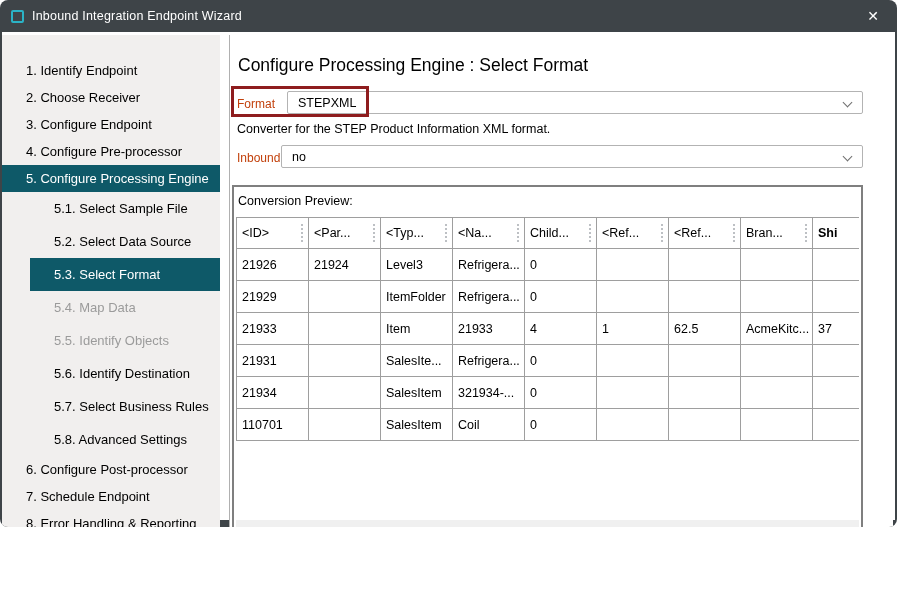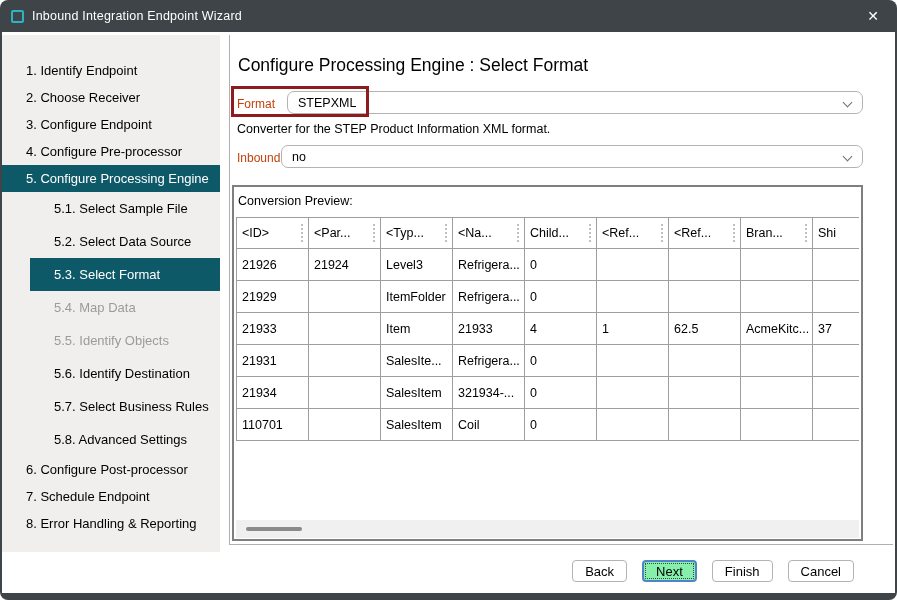--- a/index.html
+++ b/index.html
@@ -2,21 +2,21 @@
 <html style="--titlebar-bg: #3e4448; --accent-teal: #0e5968; --icon-teal: #2bb3c6; --annotation-red: #8e1c1e; --sidebar-bg: #f1efee; --disabled-text: #9b9b9b; --grid-line: #9e9e9e; --focus-blue: #4d86c8;"><head>
 <meta charset="utf-8">
 <style>
   :root{
     --titlebar-bg:#3e4448; --accent-teal:#0e5968; --icon-teal:#2bb3c6;
     --annotation-red:#8e1c1e; --sidebar-bg:#f1efee; --disabled-text:#9b9b9b;
     --grid-line:#9e9e9e; --focus-blue:#4d86c8; --ctl-border:#b3b3b3;
   }
   *{box-sizing:border-box;margin:0;padding:0;font-family:"Liberation Sans",sans-serif}
   html,body{background:#fff;width:897px;height:600px;overflow:hidden}
-  .window{position:relative;width:897px;height:600px;background:var(--titlebar-bg);
+  .window{position:relative;width:897px;height:527px;background:var(--titlebar-bg);
     border-radius:8px;overflow:hidden}
   
   .titlebar{position:absolute;left:0;top:0;right:0;height:32px;display:flex;align-items:center}
   .app-icon{width:13px;height:13px;border:2px solid var(--icon-teal);border-radius:2px;
     margin-left:11px;flex:0 0 auto}
   .title-text{color:#fff;font-size:12.5px;margin-left:8px;letter-spacing:.2px}
   .close-btn{position:absolute;right:13px;top:6px;width:22px;height:20px;color:#fff;
     font-size:14px;display:flex;align-items:center;justify-content:center;cursor:default}
   
   .body{position:absolute;left:2px;right:2px;top:32px;bottom:7px;background:#fff}
@@ -26,21 +26,21 @@
   .sb-item{height:27px;display:flex;align-items:center;padding-left:24px;
     font-size:13px;color:#000;white-space:nowrap;cursor:default}
   .sb-item.sub{height:33px;margin-left:28px}
   .sb-item.sel{background:var(--accent-teal);color:#fff}
   .sb-item.dis{color:var(--disabled-text)}
   
   .main{position:absolute;left:227px;top:3px;width:664px;height:510px;
     border-left:1px solid #b0b0b0;border-bottom:1px solid #b0b0b0;background:#fff}
   .heading{position:absolute;left:8px;top:20px;font-size:17.5px;font-weight:normal;color:#000}
   .fld-label{position:absolute;font-size:12px;color:#c2410c}
-  .combo{position:absolute;height:23px;border:1px solid var(--ctl-border);border-radius:7px;
+  .combo{position:absolute;height:23px;border:1px solid var(--ctl-border);border-radius:2px;
     background:#fff;display:flex;align-items:center;padding:0 26px 0 10px;font-size:12.5px;
     color:#000;cursor:default}
   .chev{position:absolute;right:11px;top:7px;width:7px;height:7px;
     border-right:1.5px solid #6f6f6f;border-bottom:1.5px solid #6f6f6f;transform:rotate(45deg)}
   .annotation{position:absolute;left:1px;top:51px;width:138px;height:31px;
     border:3px solid var(--annotation-red);pointer-events:none;z-index:5}
   .desc{position:absolute;left:7px;top:87px;font-size:12.5px;color:#000}
   
   .groupbox{position:absolute;left:2px;top:150px;width:631px;height:356px;
     border:2px solid #7f7f7f;background:#fff}
@@ -170,21 +170,21 @@
                       <i></i>
                       <i></i>
                     </span></th>
                   <th style="width: 72px;"><span>Bran...</span><span class="col-menu">
                       <i></i>
                       <i></i>
                       <i></i>
                       <i></i>
                       <i></i>
                     </span></th>
-                  <th style="width: 72px;"><span>Shi</span></th>
+                  <th style="width: 72px; font-weight: bold;"><span>Shi</span></th>
                 </tr>
               </thead>
             <tbody>
                 <tr>
                   <td>21926</td>
                   <td>21924</td>
                   <td>Level3</td>
                   <td>Refrigera...</td>
                   <td>0</td>
                   <td></td>

